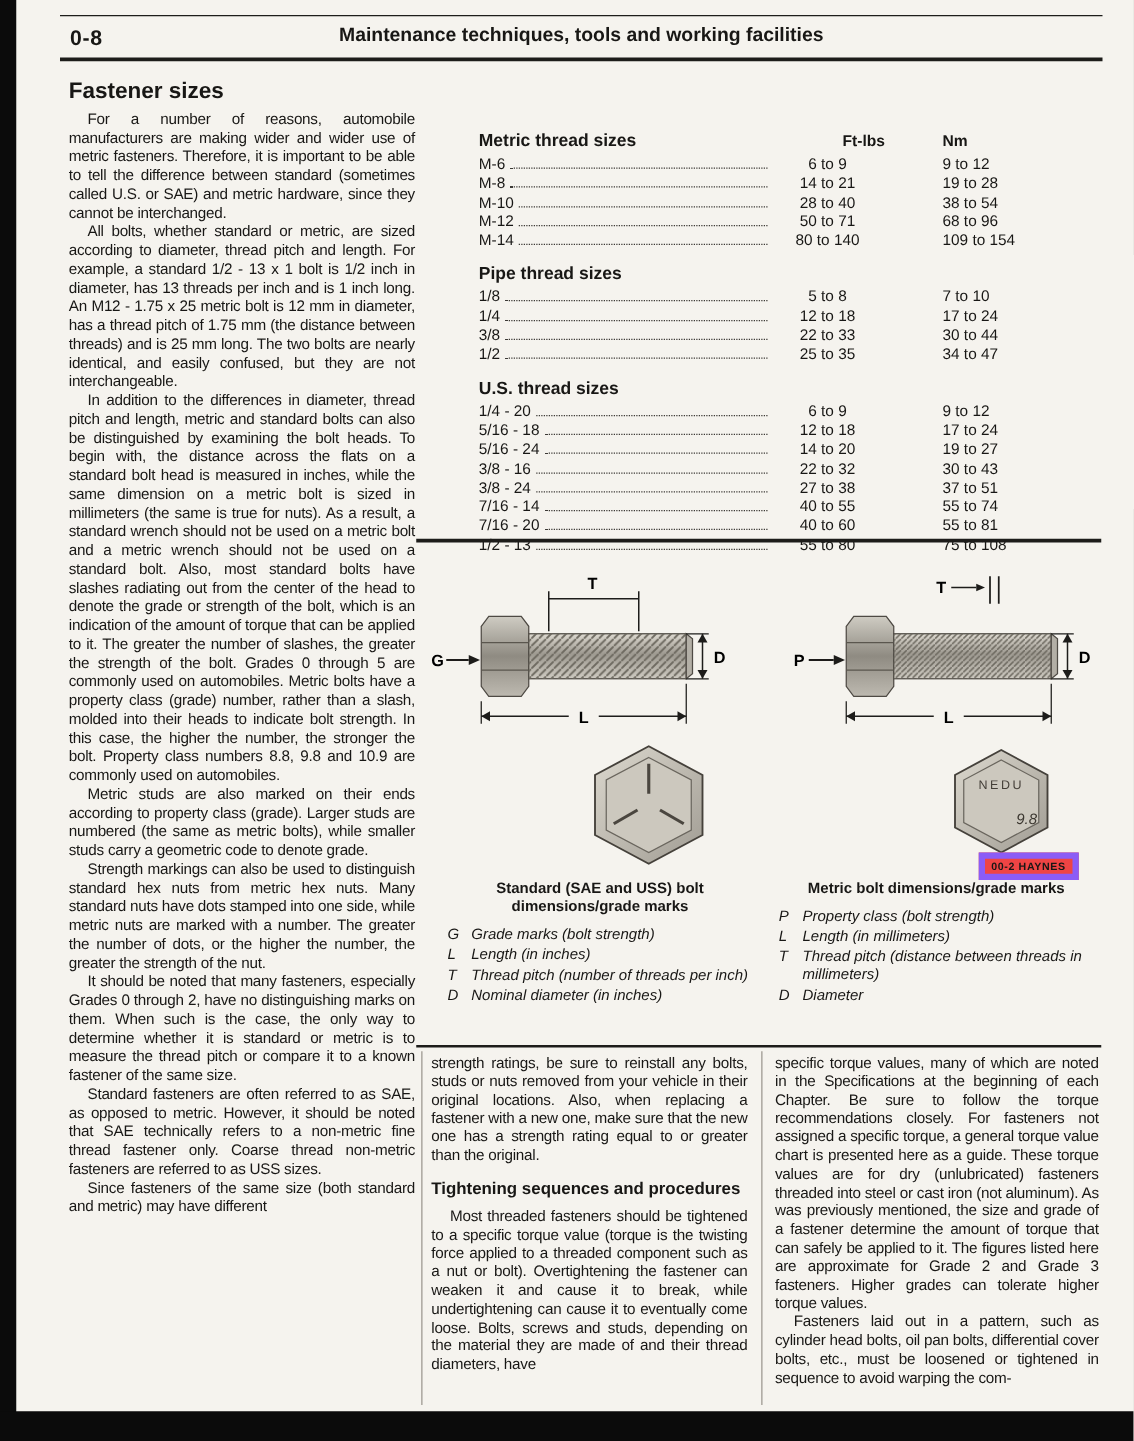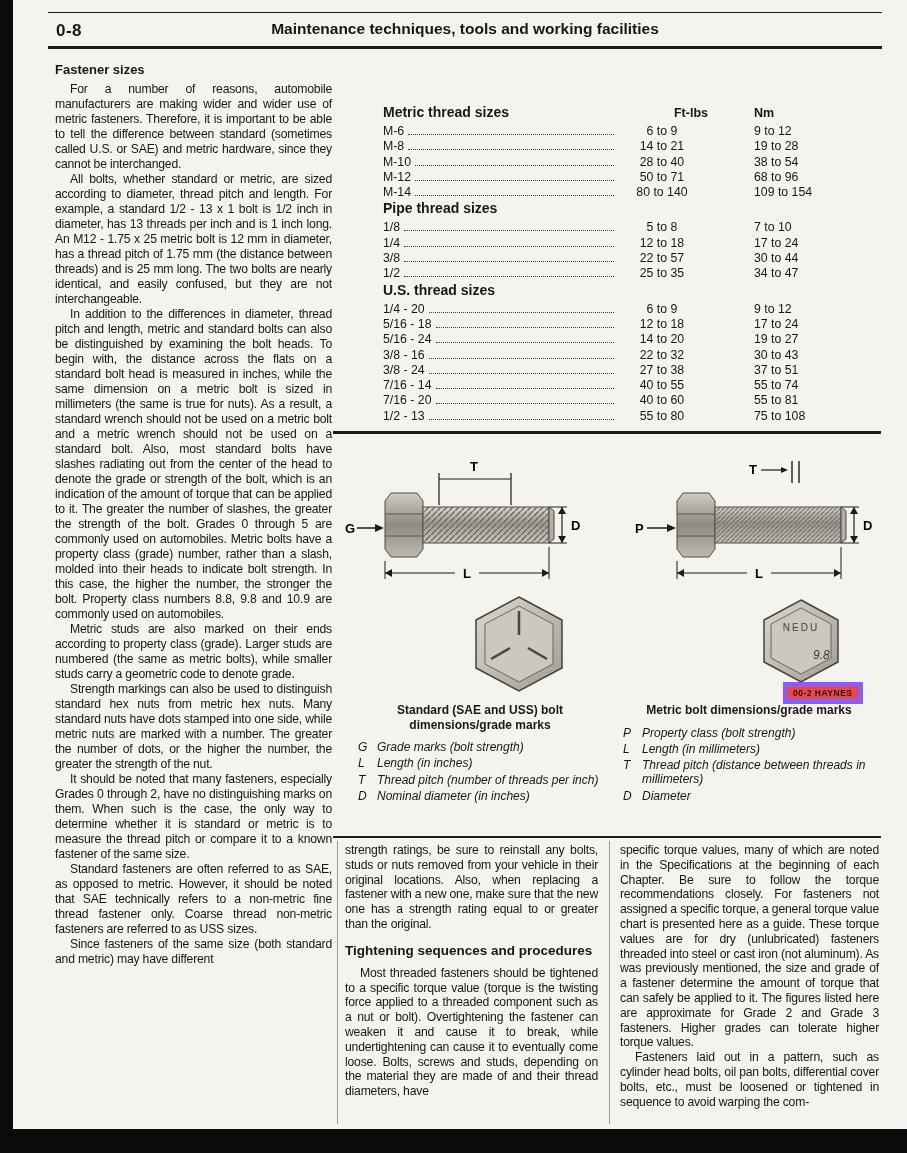--- a/index.html
+++ b/index.html
@@ -21,29 +21,29 @@
   .header {
     position: absolute; left: 48px; top: 12px; width: 834px;
     border-top: 1.5px solid #1d1c1a; border-bottom: 3px solid #1d1c1a;
     padding: 7px 0 8px 0;
   }
   .page-num { position: absolute; left: 8px; top: 8px; font-size: 17px; font-weight: bold; letter-spacing: 0.5px; }
   .page-title { margin: 0; text-align: center; font-size: 15.5px; font-weight: bold; }
 
   
   .left-col { position: absolute; left: 55px; top: 62px; width: 277px; }
-  .sec-head { font-size: 13px; font-weight: bold; margin: 0 0 5px 0; }
+  .sec-head { font-size: 18px; font-weight: bold; margin: 0 0 5px 0; }
   .para {
     font-size: 12.2px; line-height: 15px; text-align: justify;
     text-indent: 15px; margin: 0; letter-spacing: -0.2px;
   }
 
   
   .table-area { position: absolute; left: 383px; top: 88px; width: 497px; }
-  .t-section { }
+  .t-section { margin-top: 10px; }
   .t-section:first-child { margin-top: 16px; }
   .t-sec-head { display: flex; align-items: baseline; margin: 0 0 4px 0; }
   .t-sec-title { width: 233px; font-size: 14px; font-weight: bold; }
   .t-col-ft { width: 92px; text-align: right; font-size: 12.5px; font-weight: bold; }
   .t-col-nm { flex: 1; padding-left: 46px; font-size: 12.5px; font-weight: bold; }
   .t-row { display: flex; align-items: baseline; height: 15.3px; font-size: 12.3px; }
   .t-lead-zone { width: 233px; display: flex; align-items: baseline; }
   .t-label { white-space: nowrap; }
   .t-dots { flex: 1; border-bottom: 1.5px dotted #3c3a36; margin: 0 2px 3px 4px; }
   .t-ft { width: 92px; text-align: center; }
@@ -176,21 +176,21 @@
             <span class="t-dots"></span>
           </span>
         <span class="t-ft">12 to 18</span>
         <span class="t-nm">17 to 24</span>
       </div>
       <div class="t-row">
         <span class="t-lead-zone">
             <span class="t-label">3/8</span>
             <span class="t-dots"></span>
           </span>
-        <span class="t-ft">22 to 57</span>
+        <span class="t-ft">22 to 33</span>
         <span class="t-nm">30 to 44</span>
       </div>
       <div class="t-row">
         <span class="t-lead-zone">
             <span class="t-label">1/2</span>
             <span class="t-dots"></span>
           </span>
         <span class="t-ft">25 to 35</span>
         <span class="t-nm">34 to 47</span>
       </div>

